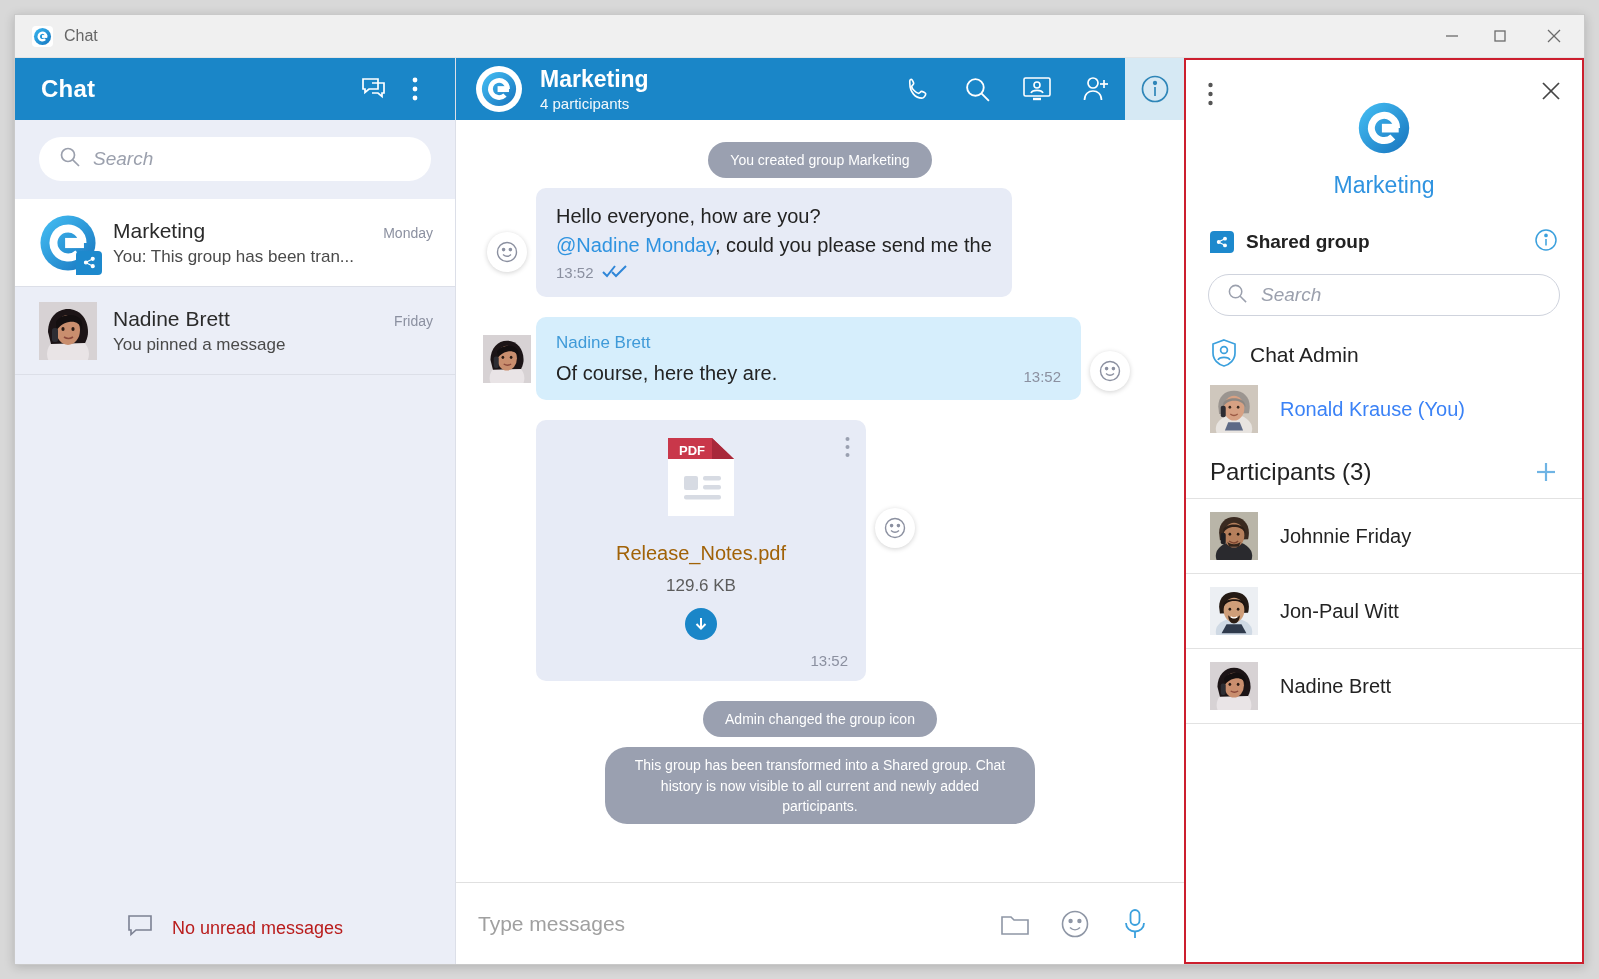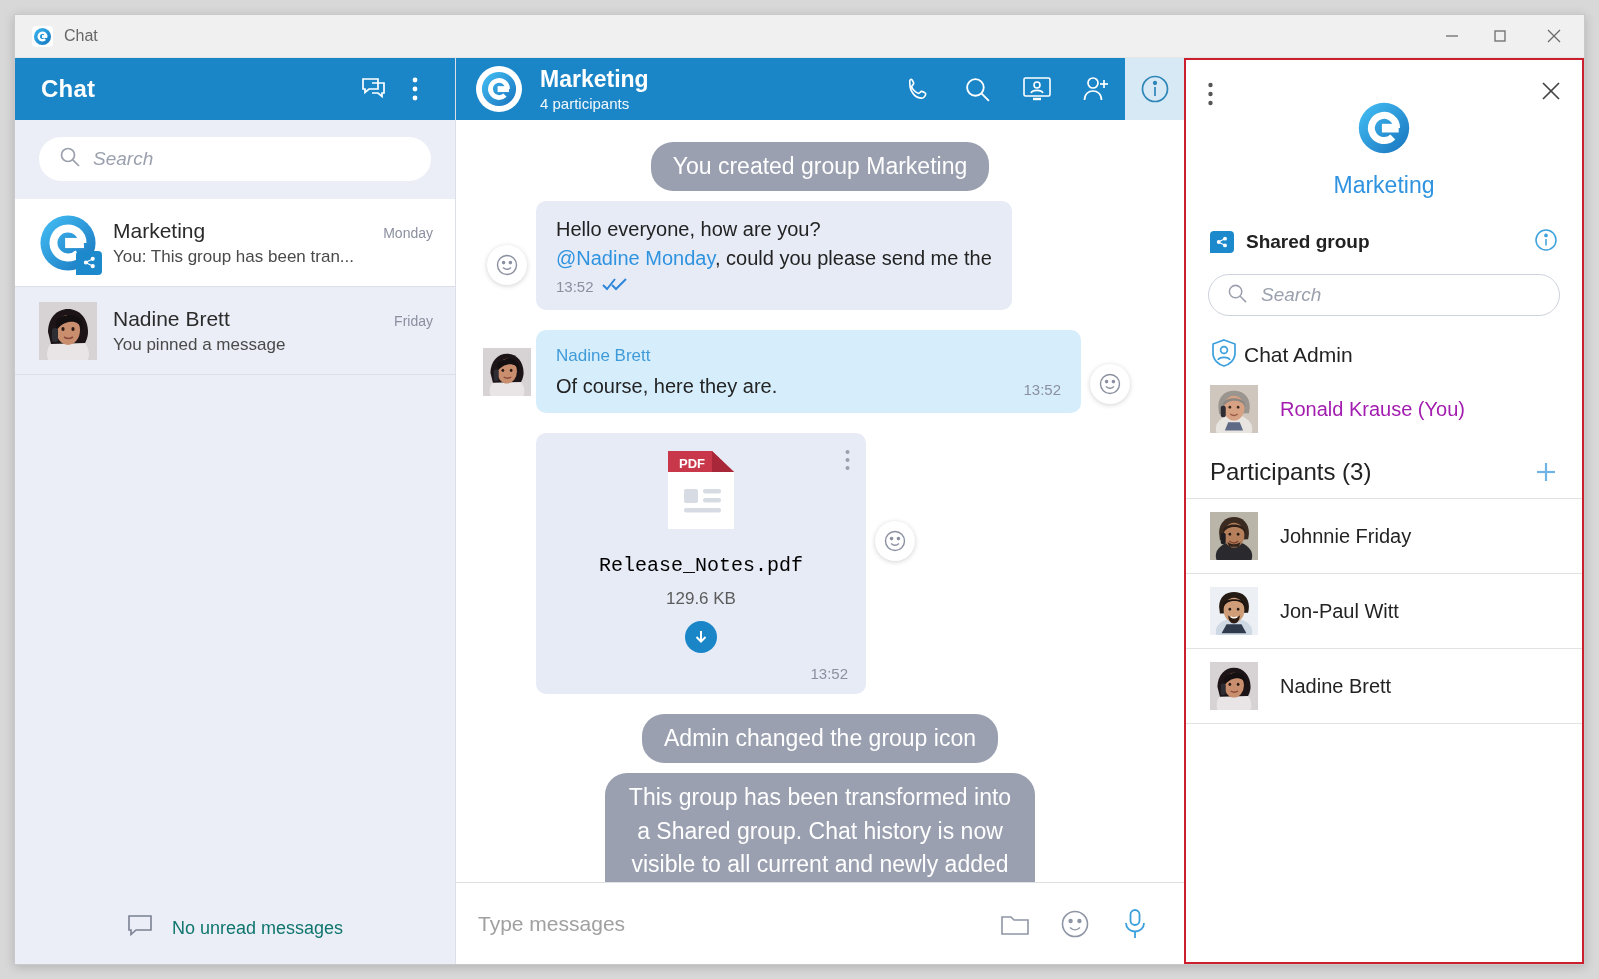--- a/index.html
+++ b/index.html
@@ -83,21 +83,21 @@
   .ci-text { flex: 1 1 auto; min-width: 0; }
   .ci-row { display: flex; align-items: baseline; }
   .ci-name { font-size: 21px; color: #2b2b2b; flex: 1 1 auto; }
   .ci-time { font-size: 14px; color: #8b90a0; flex: 0 0 auto; padding-left: 8px; }
   .ci-prev {
     font-size: 17px; color: #4a4a4a; margin-top: 4px;
     white-space: nowrap; overflow: hidden; text-overflow: ellipsis;
   }
   .sb-foot {
     flex: 0 0 72px; display: flex; align-items: center; justify-content: center;
-    gap: 19px; color: #0f766e; font-size: 18px;
+    gap: 19px; color: #b91c1c; font-size: 18px;
   }
   .share-badge {
     position: absolute; right: -5px; bottom: -3px;
     width: 26px; height: 24px; background: #1d89cd;
     border-radius: 4px 4px 4px 0;
     display: flex; align-items: center; justify-content: center;
   }
 
   
   .chatcol { flex: 1 1 auto; display: flex; flex-direction: column; min-width: 0; background:#fff; }
@@ -119,21 +119,21 @@
   }
   .ch-ico.sel { background: #d6e9f4; color: #2f86b8; }
 
   .messages {
     flex: 1 1 auto; overflow: hidden; position: relative;
     padding: 16px 0 0 0;
   }
   .sysmsg-row { display: flex; justify-content: center; margin: 6px 0 10px; }
   .sysmsg {
     background: #9aa0b0; color: #fff; border-radius: 22px;
-    padding: 8px 22px; font-size: 23px; text-align: center; line-height: 1.45;
+    padding: 8px 22px; font-size: 14px; text-align: center; line-height: 1.45;
     max-width: 430px;
   }
   .msg-row { display: flex; align-items: flex-start; padding: 0 0 8px 22px; margin-bottom: 12px; }
   .msg-left-slot { width: 58px; flex: 0 0 58px; display: flex; justify-content: center; padding-top: 44px; }
   .msg-left-slot.av { padding-top: 18px; }
   .reactbtn {
     width: 40px; height: 40px; border-radius: 50%; background: #fff;
     box-shadow: 0 1px 5px rgba(0,0,0,.18);
     display: flex; align-items: center; justify-content: center;
   }
@@ -146,21 +146,21 @@
   .bubble.file { background: #e7ebf6; padding: 14px 18px 10px; }
   .mention { color: #2f93e0; }
   .bub-sender { font-size: 17px; color: #3f9ad8; margin-bottom: 4px; }
   .bub-meta {
     font-size: 15px; color: #8b90a0; display: flex; align-items: center;
     gap: 8px; justify-content: flex-end; margin-top: 2px;
   }
   .ticks { color: #2f86d8; letter-spacing: -3px; font-size: 17px; }
   .filecard { width: 294px; display: flex; flex-direction: column; align-items: center; position: relative; }
   .file-kebab { position: absolute; right: -2px; top: 2px; color: #9aa0b0; }
-  .file-name { font-size: 20px; color: #000000; margin-top: 12px; font-family: Liberation Mono, monospace; }
+  .file-name { font-size: 20px; color: #a16207; margin-top: 12px; }
   .file-size { font-size: 17px; color: #5c5c5c; margin-top: 6px; }
   .dl {
     width: 32px; height: 32px; border-radius: 50%; background: #1a86c8;
     display: flex; align-items: center; justify-content: center; margin-top: 10px;
   }
   .file-time { align-self: flex-end; font-size: 15px; color: #8b90a0; margin-top: 10px; }
 
   .composer {
     flex: 0 0 82px; border-top: 1px solid #e0e0e0;
     display: flex; align-items: center; padding: 0 30px 0 22px; gap: 22px;
@@ -186,26 +186,26 @@
   }
   .ip-shared-label { font-size: 19px; color: #222; flex: 1 1 auto; font-weight: bold; }
   .share-badge.sm { position: static; width: 24px; height: 22px; }
   .ip-search-wrap { padding: 8px 22px 14px 22px; }
   .ip-search {
     height: 42px; border: 1px solid #cfd3dd; border-radius: 22px;
     display: flex; align-items: center; gap: 13px; padding: 0 18px;
   }
   .ip-search .ph { font-size: 19px; color: #9ba0ad; font-style: italic; }
   .ip-admin-head {
-    display: flex; align-items: center; gap: 6px; padding: 8px 24px 4px 24px;
+    display: flex; align-items: center; gap: 12px; padding: 8px 24px 4px 24px;
   }
   .ip-admin-head .lbl { font-size: 21px; color: #222; }
   .ip-person { display: flex; align-items: center; gap: 22px; padding: 9px 24px; }
   .ip-person .avatar { width: 48px; height: 48px; flex: 0 0 48px; }
-  .ip-person .nm { font-size: 20px; color: #a21caf; }
+  .ip-person .nm { font-size: 20px; color: #3b82f6; }
   .ip-parthead {
     display: flex; align-items: center; padding: 16px 24px 12px 24px;
     border-bottom: 1px solid #e2e2e2;
   }
   .ip-parthead .lbl { font-size: 24px; color: #222; flex: 1 1 auto; }
   .ip-plus { color: #6fb4e4; font-size: 30px; line-height: .7; }
   .ip-prow {
     display: flex; align-items: center; gap: 22px; padding: 13px 24px;
     border-bottom: 1px solid #e2e2e2;
   }

